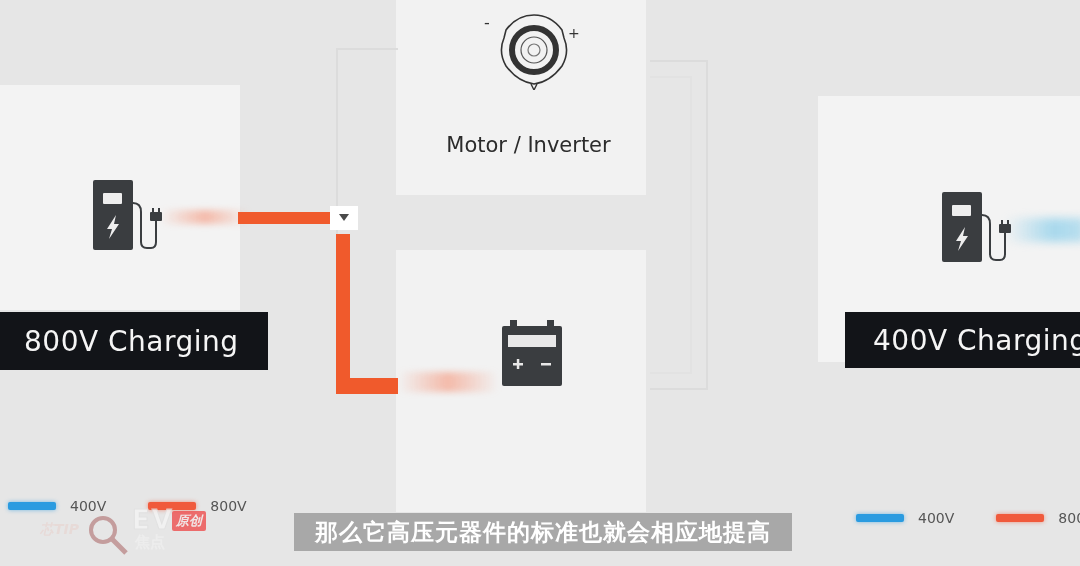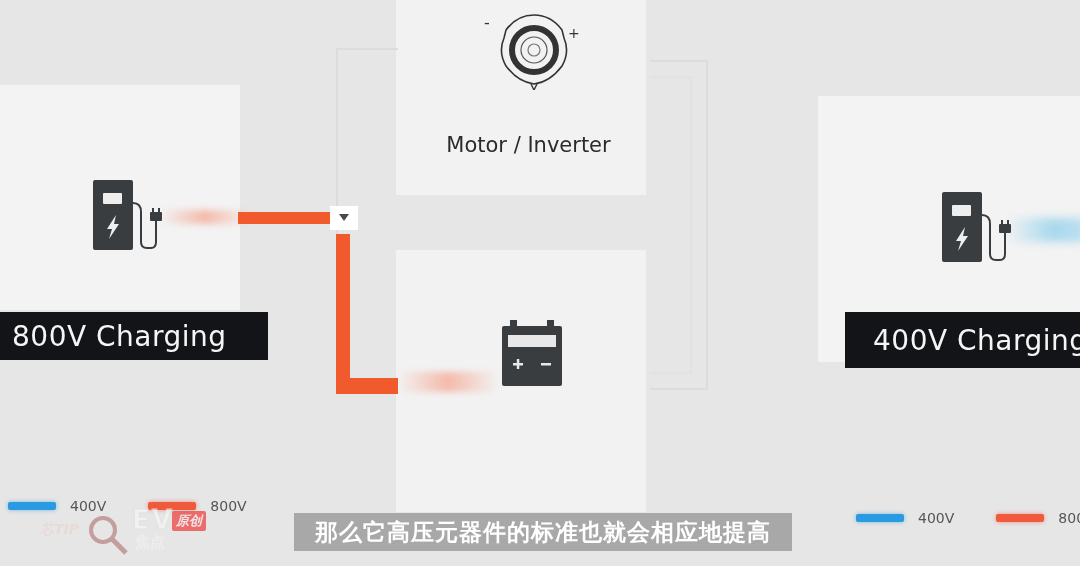--- a/index.html
+++ b/index.html
@@ -17,21 +17,21 @@
 
   .frame-line { position: absolute; border: 2px solid #dcdcdc; }
   .frame-left { left: 336px; top: 48px; width: 62px; height: 345px; border-right: none; }
   .frame-right { left: 650px; top: 60px; width: 58px; height: 330px; border-left: none; }
   .frame-right-inner { left: 650px; top: 76px; width: 42px; height: 298px; border-left: none; border-color: #e2e2e2; }
 
   .label-bar {
     position: absolute; background: #121418; color: #f5f5f5;
     font-size: 28px; letter-spacing: 0.5px; display: flex; align-items: center;
   }
-  .label-800 { left: 0; top: 312px; width: 268px; height: 48px; padding-left: 12px; }
+  .label-800 { left: 0; top: 312px; width: 268px; height: 58px; padding-left: 24px; }
   .label-400 { left: 845px; top: 312px; width: 282px; height: 56px; padding-left: 28px; }
 
   .charger { position: absolute; }
   .charger-left { left: 93px; top: 180px; }
   .charger-right { left: 942px; top: 192px; }
 
   .wire { position: absolute; background: #f05a2c; }
   .wire-h1 { left: 238px; top: 212px; width: 94px; height: 12px; }
   .wire-v { left: 336px; top: 234px; width: 14px; height: 160px; }
   .wire-h2 { left: 336px; top: 378px; width: 62px; height: 16px; }

